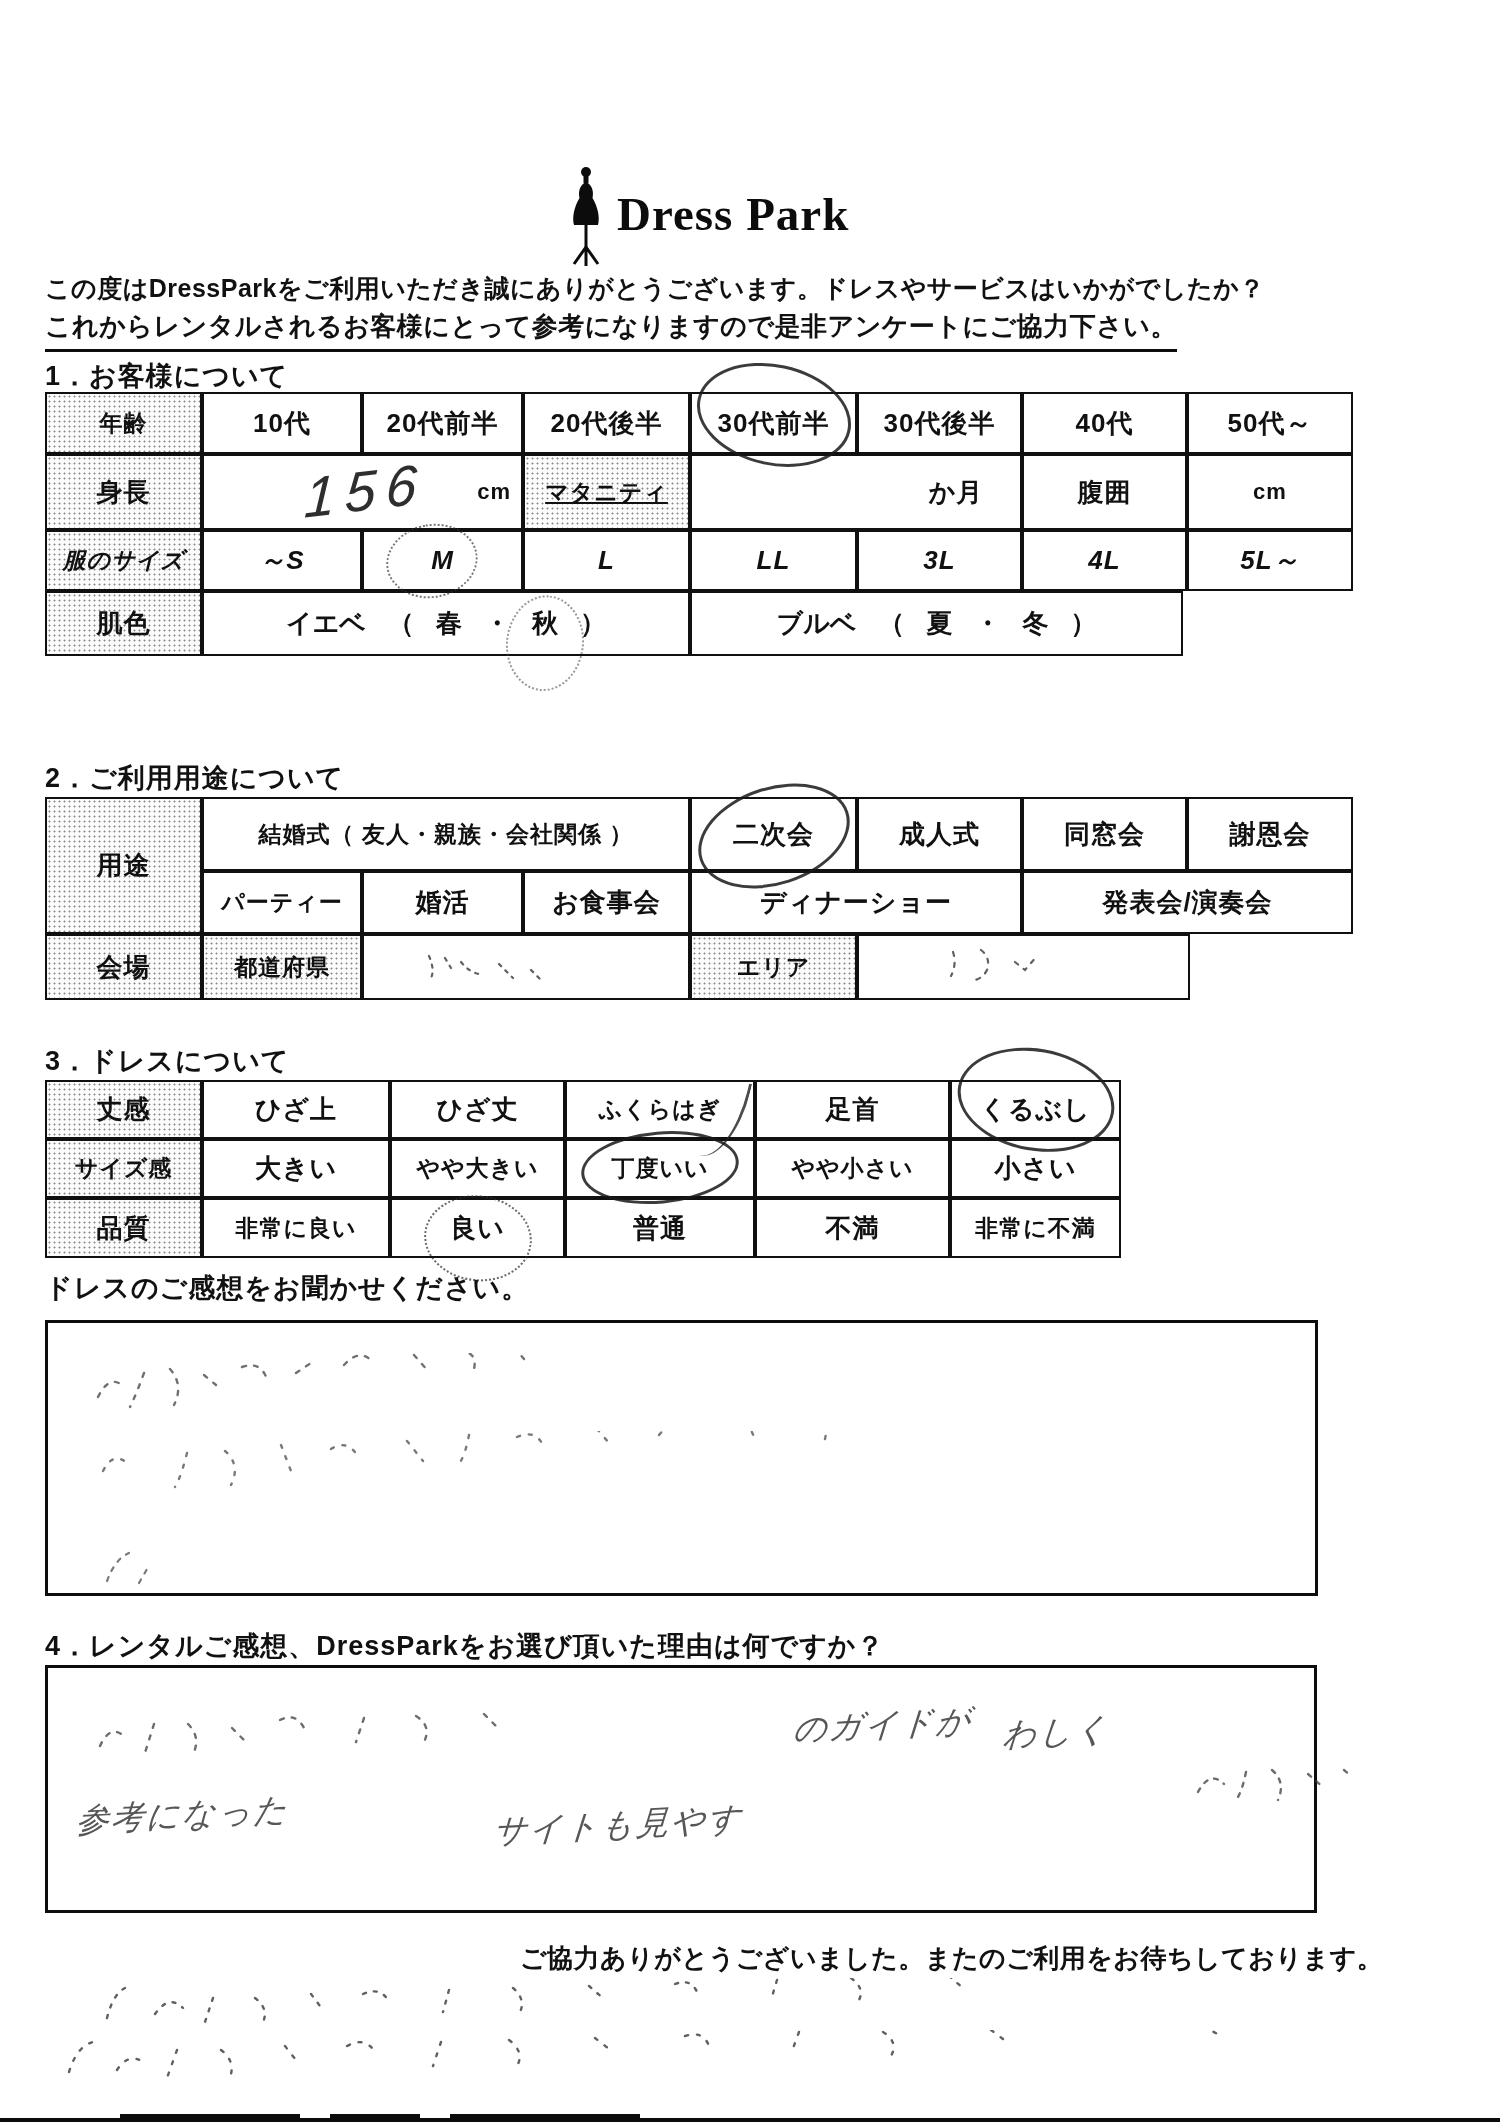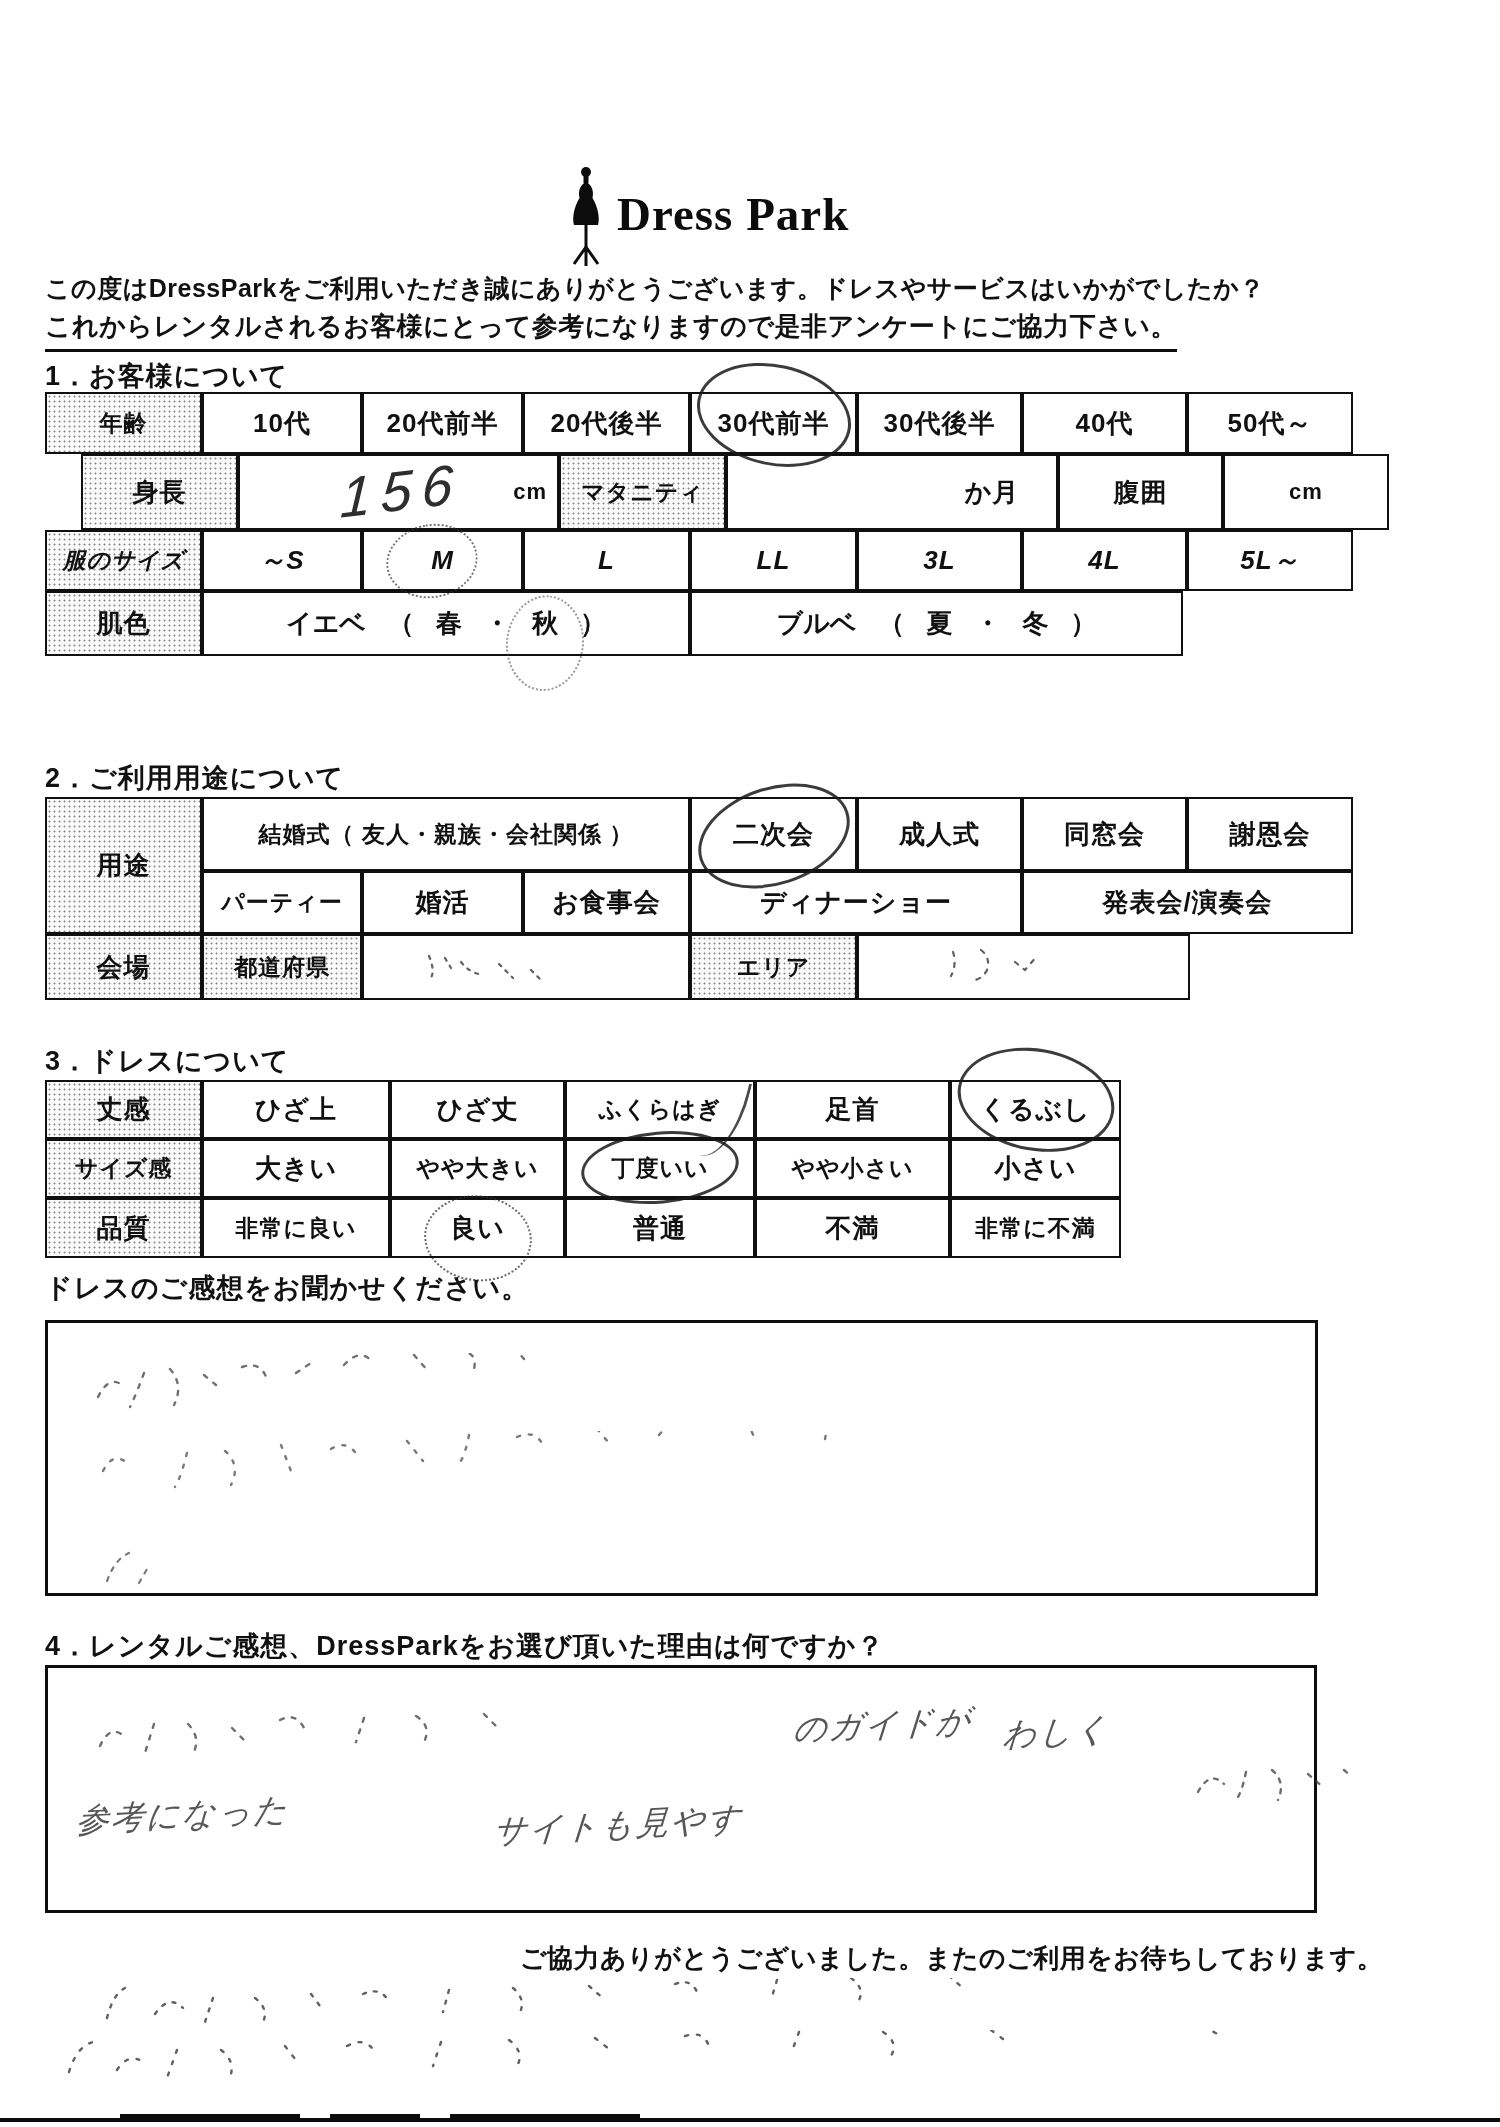--- a/index.html
+++ b/index.html
@@ -110,28 +110,28 @@
       </div>
     <div class="c" style="width:165px;" data-group="age">
         <span>40代</span>
       </div>
     <div class="c" style="width:166px;" data-group="age">
         <span>50代～</span>
       </div>
   </div>
 
   <div class="row" style="left:45px;top:454px;height:76px;">
-    <div class="c shade" style="width:157px;margin-left:36px;">
+    <div class="c shade" style="width:157px;">
         <span>身長</span>
       </div>
     <div class="c" style="width:321px;justify-content:flex-end;padding-right:10px;font-size:22px;">
       <span class="hw hw156" style="left:100px;top:2px;">156</span>
       <span>cm</span>
     </div>
-    <div class="c shade sm" style="width:167px;">
+    <div class="c shade sm" style="width:167px;text-decoration:underline;">
         <span>マタニティ</span>
       </div>
     <div class="c" style="width:332px;padding-left:200px;">
         <span>か月</span>
       </div>
     <div class="c" style="width:165px;">
         <span>腹囲</span>
       </div>
     <div class="c" style="width:166px;font-size:22px;">
         <span>cm</span>

